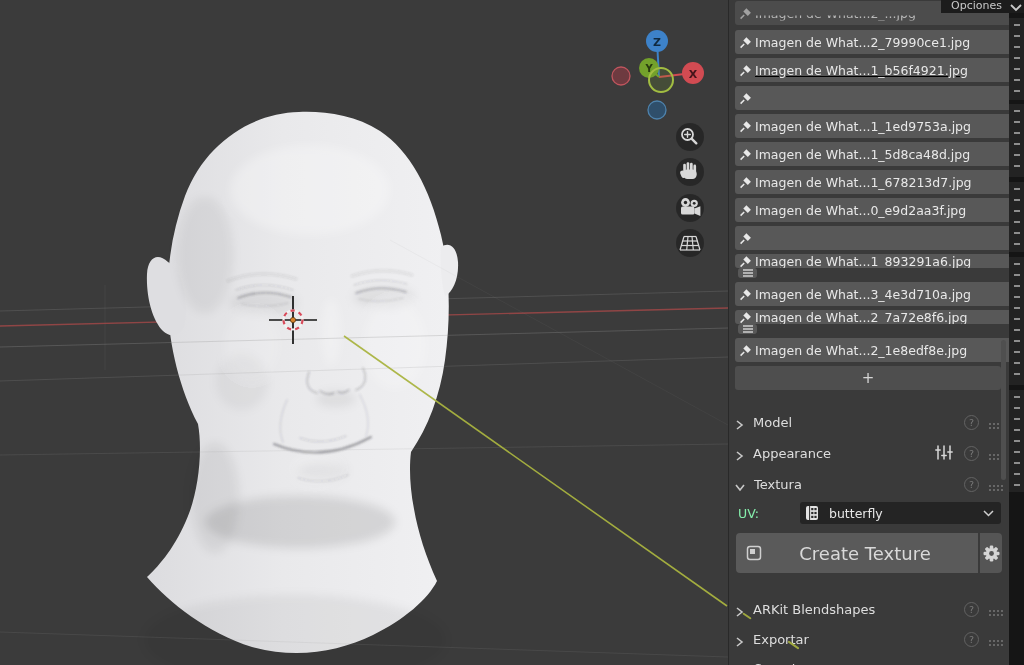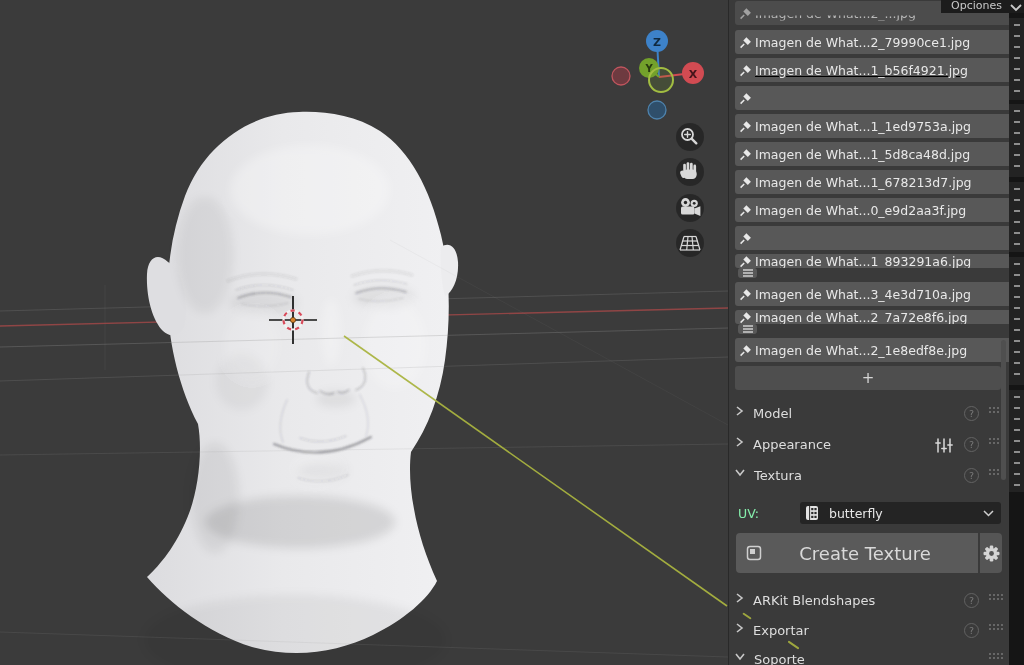--- a/index.html
+++ b/index.html
@@ -18,21 +18,21 @@
   .rowitem{position:absolute;left:0;width:304px;height:24px;display:flex;border-radius:7px;}
   .rowitem .cell{background:#585858;border-radius:3px;display:flex;align-items:center;overflow:hidden;}
   .rowitem .name-cell{flex:1;padding:0 4px 0 4px;gap:3px;}
   .rowitem .menu-cell{width:19px;margin-left:3px;justify-content:center;}
   .rowitem .fname{font-size:12.5px;color:#e8e8e8;white-space:nowrap;}
   .rowitem.dim .cell{background:#4c4c4c;}
   .rowitem.dim .fname{color:#b9b9b9;clip-path:inset(10px 0 0 0);}
   .rowitem.dim .pin{opacity:.55;}
   .addrow{position:absolute;left:6px;width:266px;height:24px;background:#4e4e4e;border-radius:3px;display:flex;align-items:center;justify-content:center;font-size:15px;color:#d5d5d5;}
 
-  .panelhead{position:absolute;left:6px;width:268px;height:24px;display:flex;align-items:flex-start;gap:9px;}
+  .panelhead{position:absolute;left:6px;width:268px;height:24px;display:flex;align-items:flex-end;gap:9px;}
   .panelhead .plabel{font-size:13px;color:#dedede;}
   .panelhead .spacer{flex:1;}
   .help{width:15px;height:15px;border:1.4px solid #636363;border-radius:50%;color:#7a7a7a;
         font-size:9.5px;display:flex;align-items:center;justify-content:center;flex:0 0 auto;}
   .grip{width:15px;height:8px;flex:0 0 auto;opacity:.75;
         background-image:radial-gradient(circle,#777 1px,transparent 1.2px);
         background-size:4px 4px;background-position:0 0;}
 
   .uvrow{position:absolute;left:9px;top:502px;width:263px;height:22px;display:flex;align-items:center;}
   .uvlabel{font-size:12.5px;color:#86efac;width:62px;}

